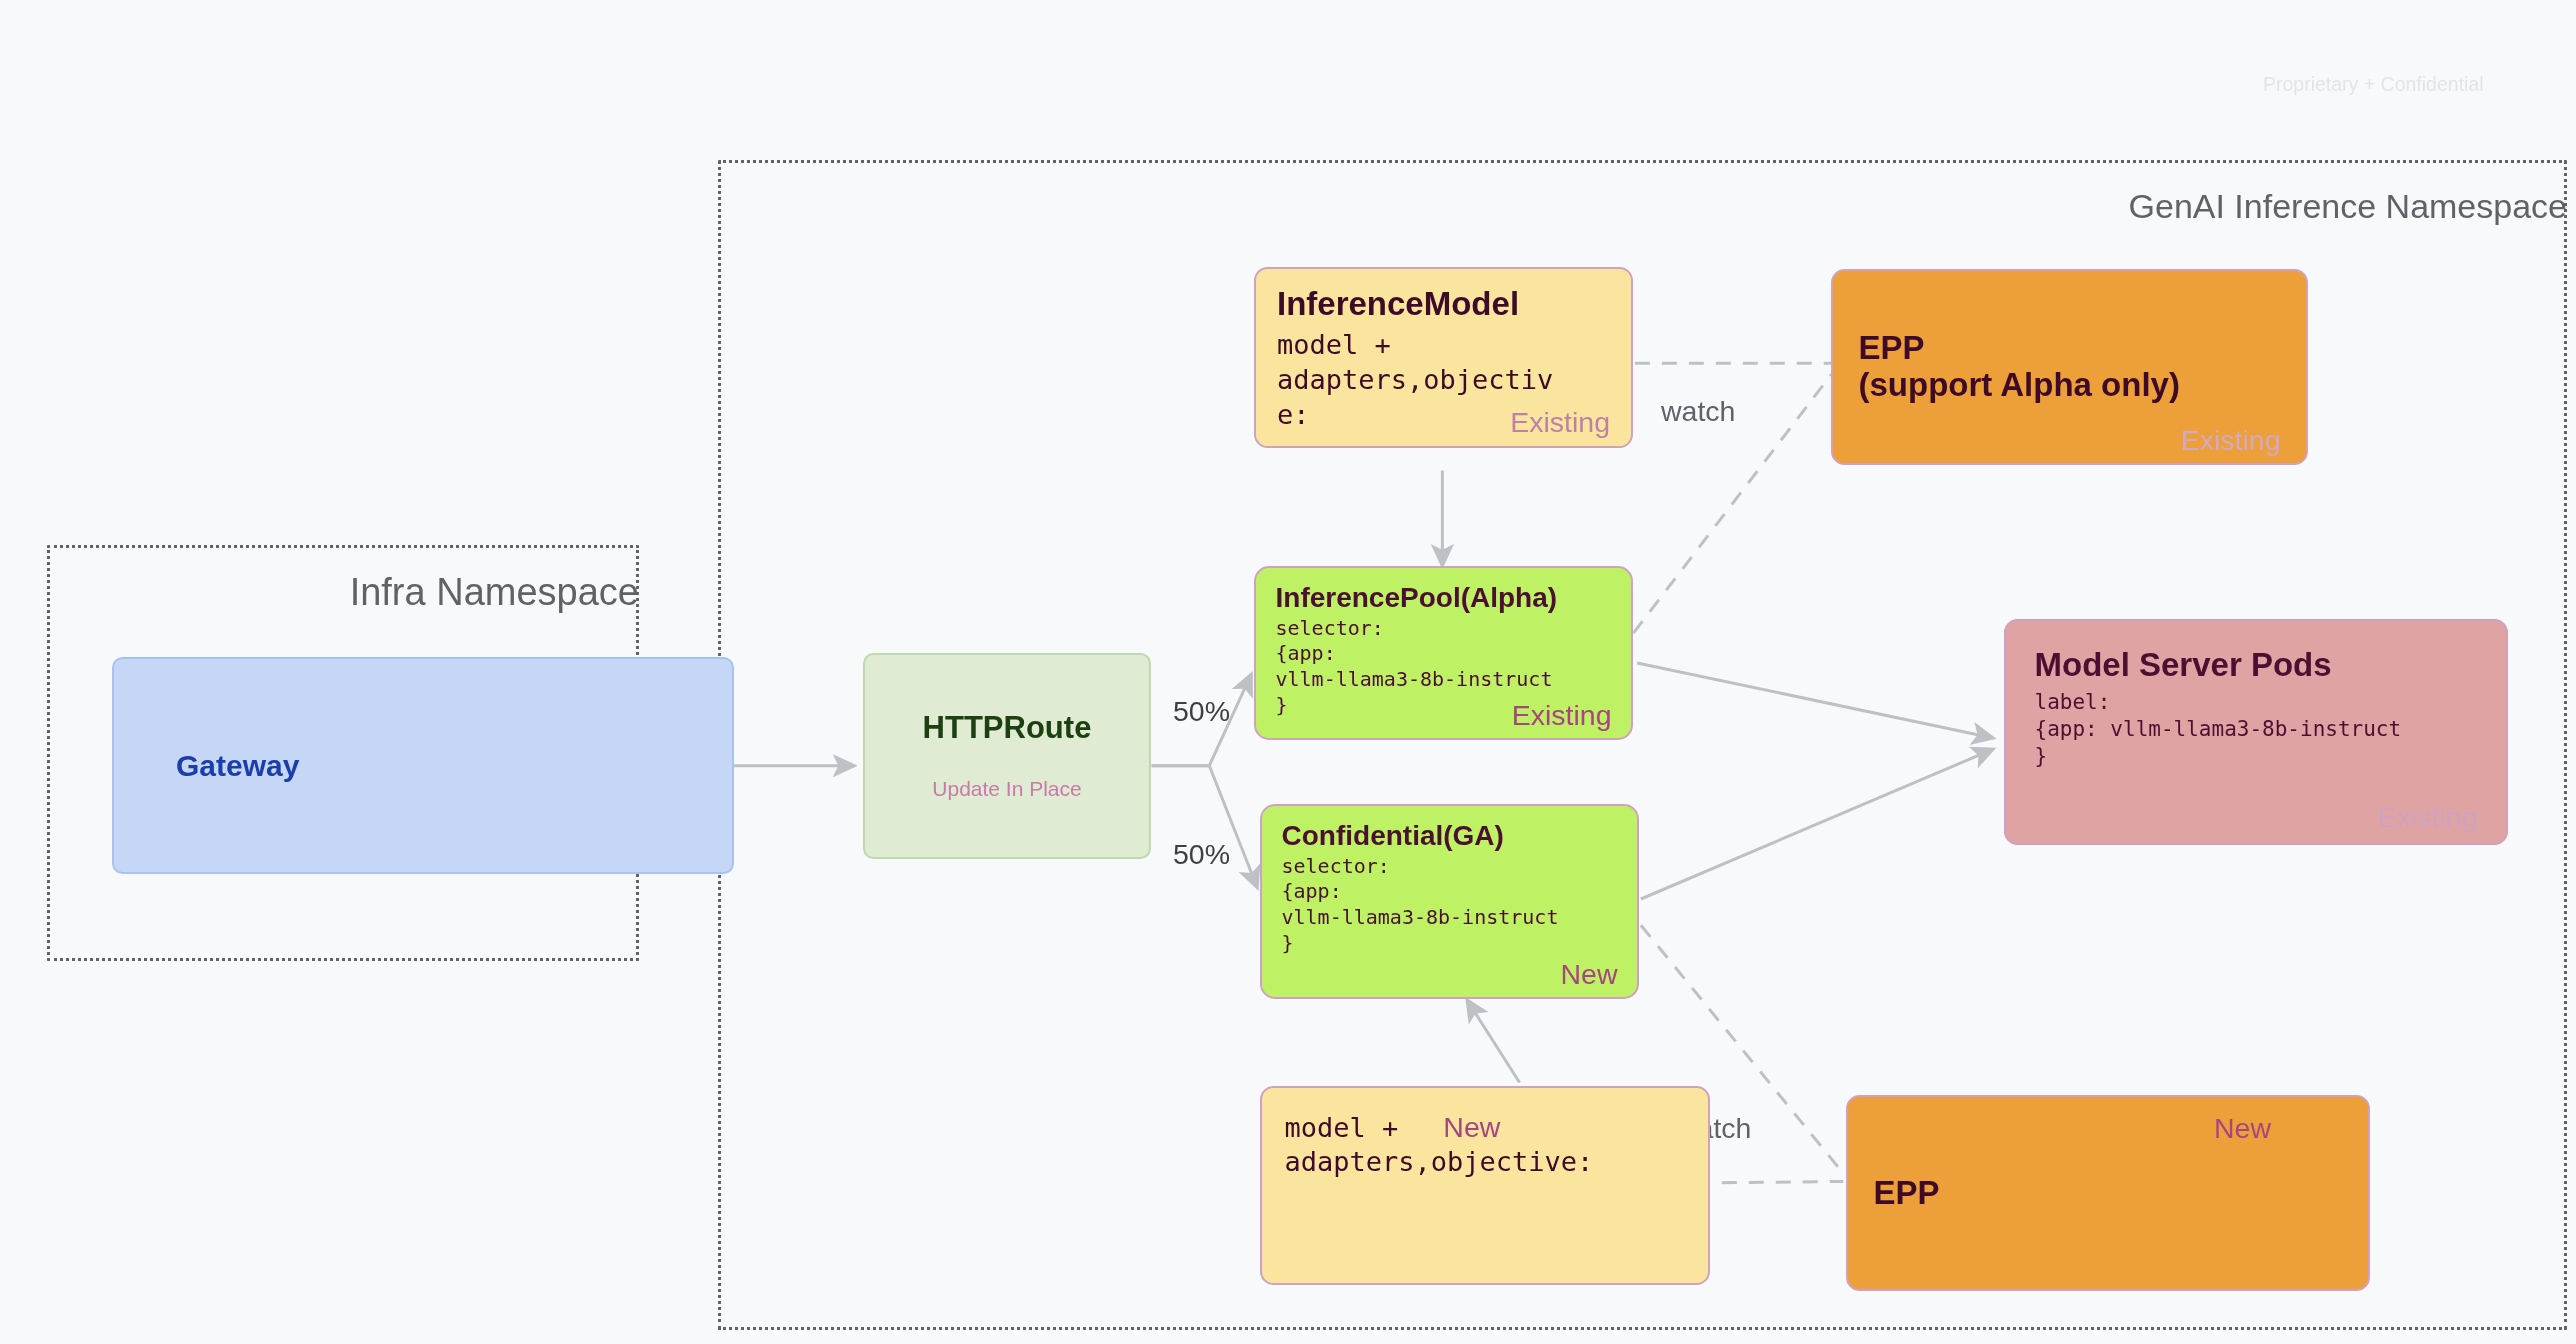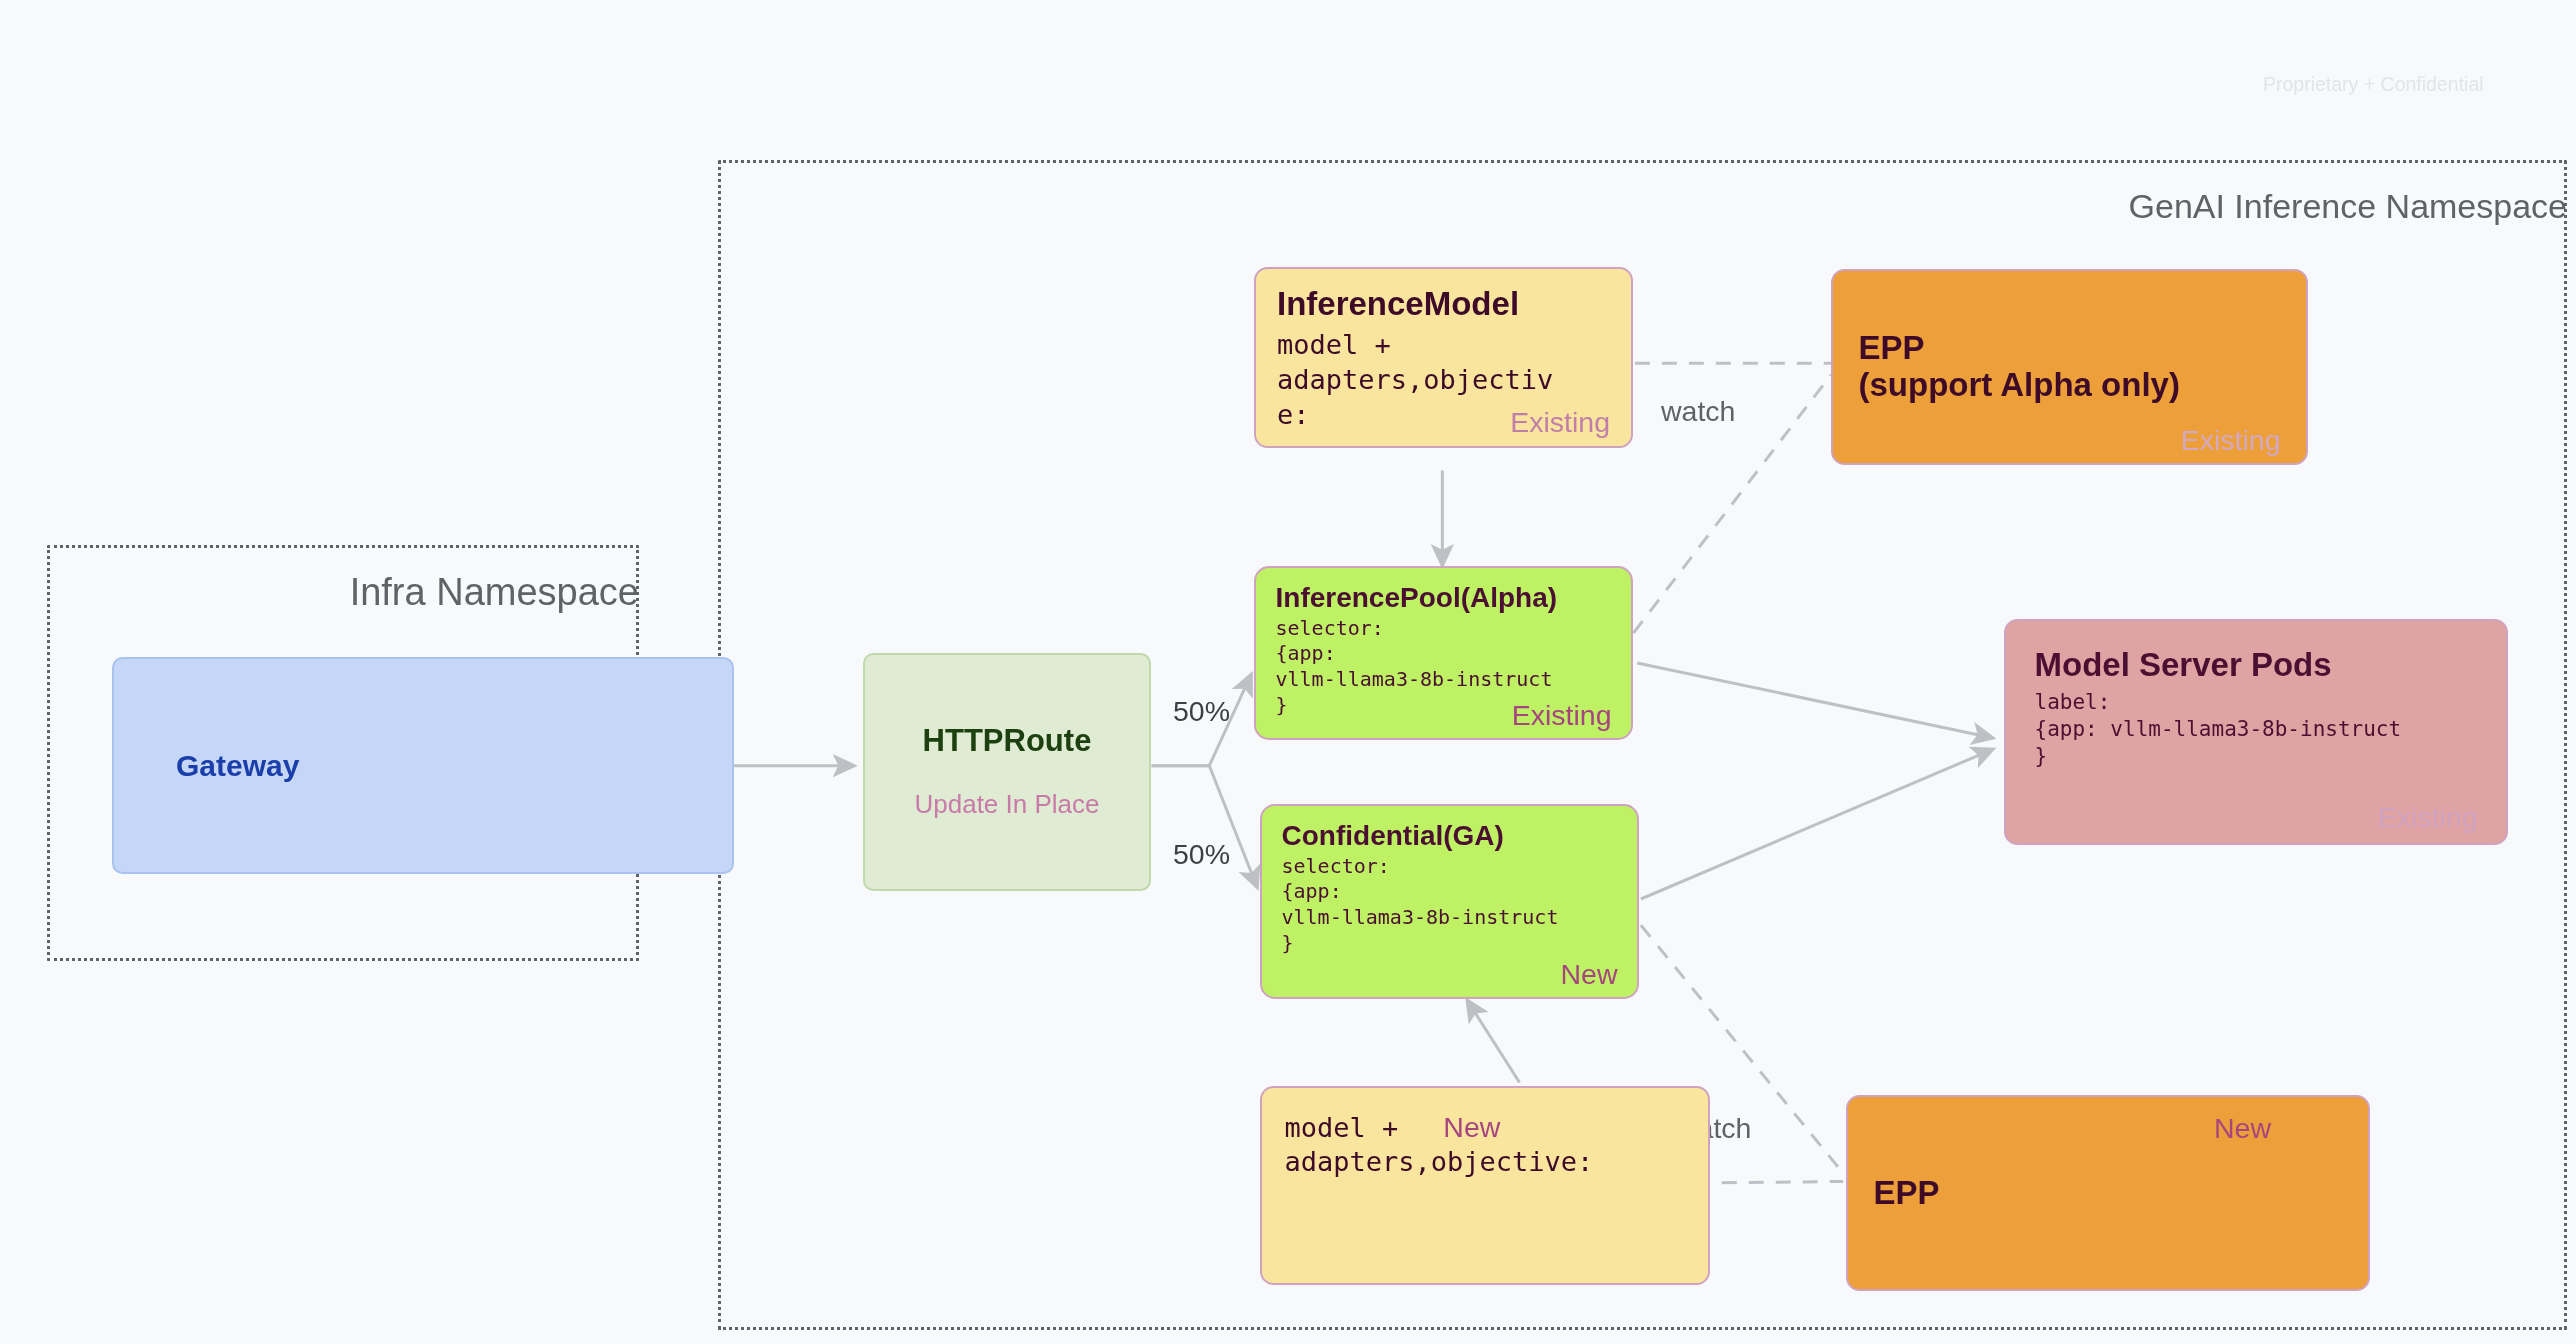--- a/index.html
+++ b/index.html
@@ -89,21 +89,21 @@
     flex-direction: column;
     justify-content: center;
     align-items: center;
   }
   #node-httproute .title {
     color: #1d4010;
     font-size: 31px;
   }
   #node-httproute .sub {
     color: #c87aa8;
-    font-size: 26px;
+    font-size: 21px;
     margin-top: 31px;
   }
 
   .node-yellow {
     background: #fae59f;
   }
   .node-yellow .title,
   .node-yellow .code { color: #3d0a28; }
 
   .node-pink {
@@ -210,21 +210,21 @@
 
   <div class="edge-label" style="left:1173px; top:695px; font-size:28.5px;">50%</div>
   <div class="edge-label" style="left:1173px; top:838px; font-size:28.5px;">50%</div>
   <div class="edge-label gray" style="left:1661px; top:395px; font-size:28.5px;">watch</div>
   <div class="edge-label gray" style="left:1677px; top:1112px; font-size:28.5px;">watch</div>
 
   <div class="node" id="node-gateway" style="left:112px; top:657px; width:622px; height:217px; padding:0 62px;">
     <div class="title">Gateway</div>
   </div>
 
-  <div class="node" id="node-httproute" style="left:863px; top:653px; width:288px; height:238px;">
+  <div class="node" id="node-httproute" style="left:863px; top:653px; width:288px; height:206px;">
     <div class="title">HTTPRoute</div>
     <div class="sub">Update In Place</div>
   </div>
 
   <div class="node node-yellow" id="node-inference-model" style="left:1254px; top:267px; width:379px; height:181px; padding:16.5px 21px;">
     <div class="title" style="font-size:33px;">InferenceModel</div>
     <div class="code" style="font-size:27px; margin-top:6px;">model +
 adapters,objectiv
 e:</div>
     <div class="badge badge-mauve" style="right:21px; bottom:7.5px; font-size:28.5px;">Existing</div>

